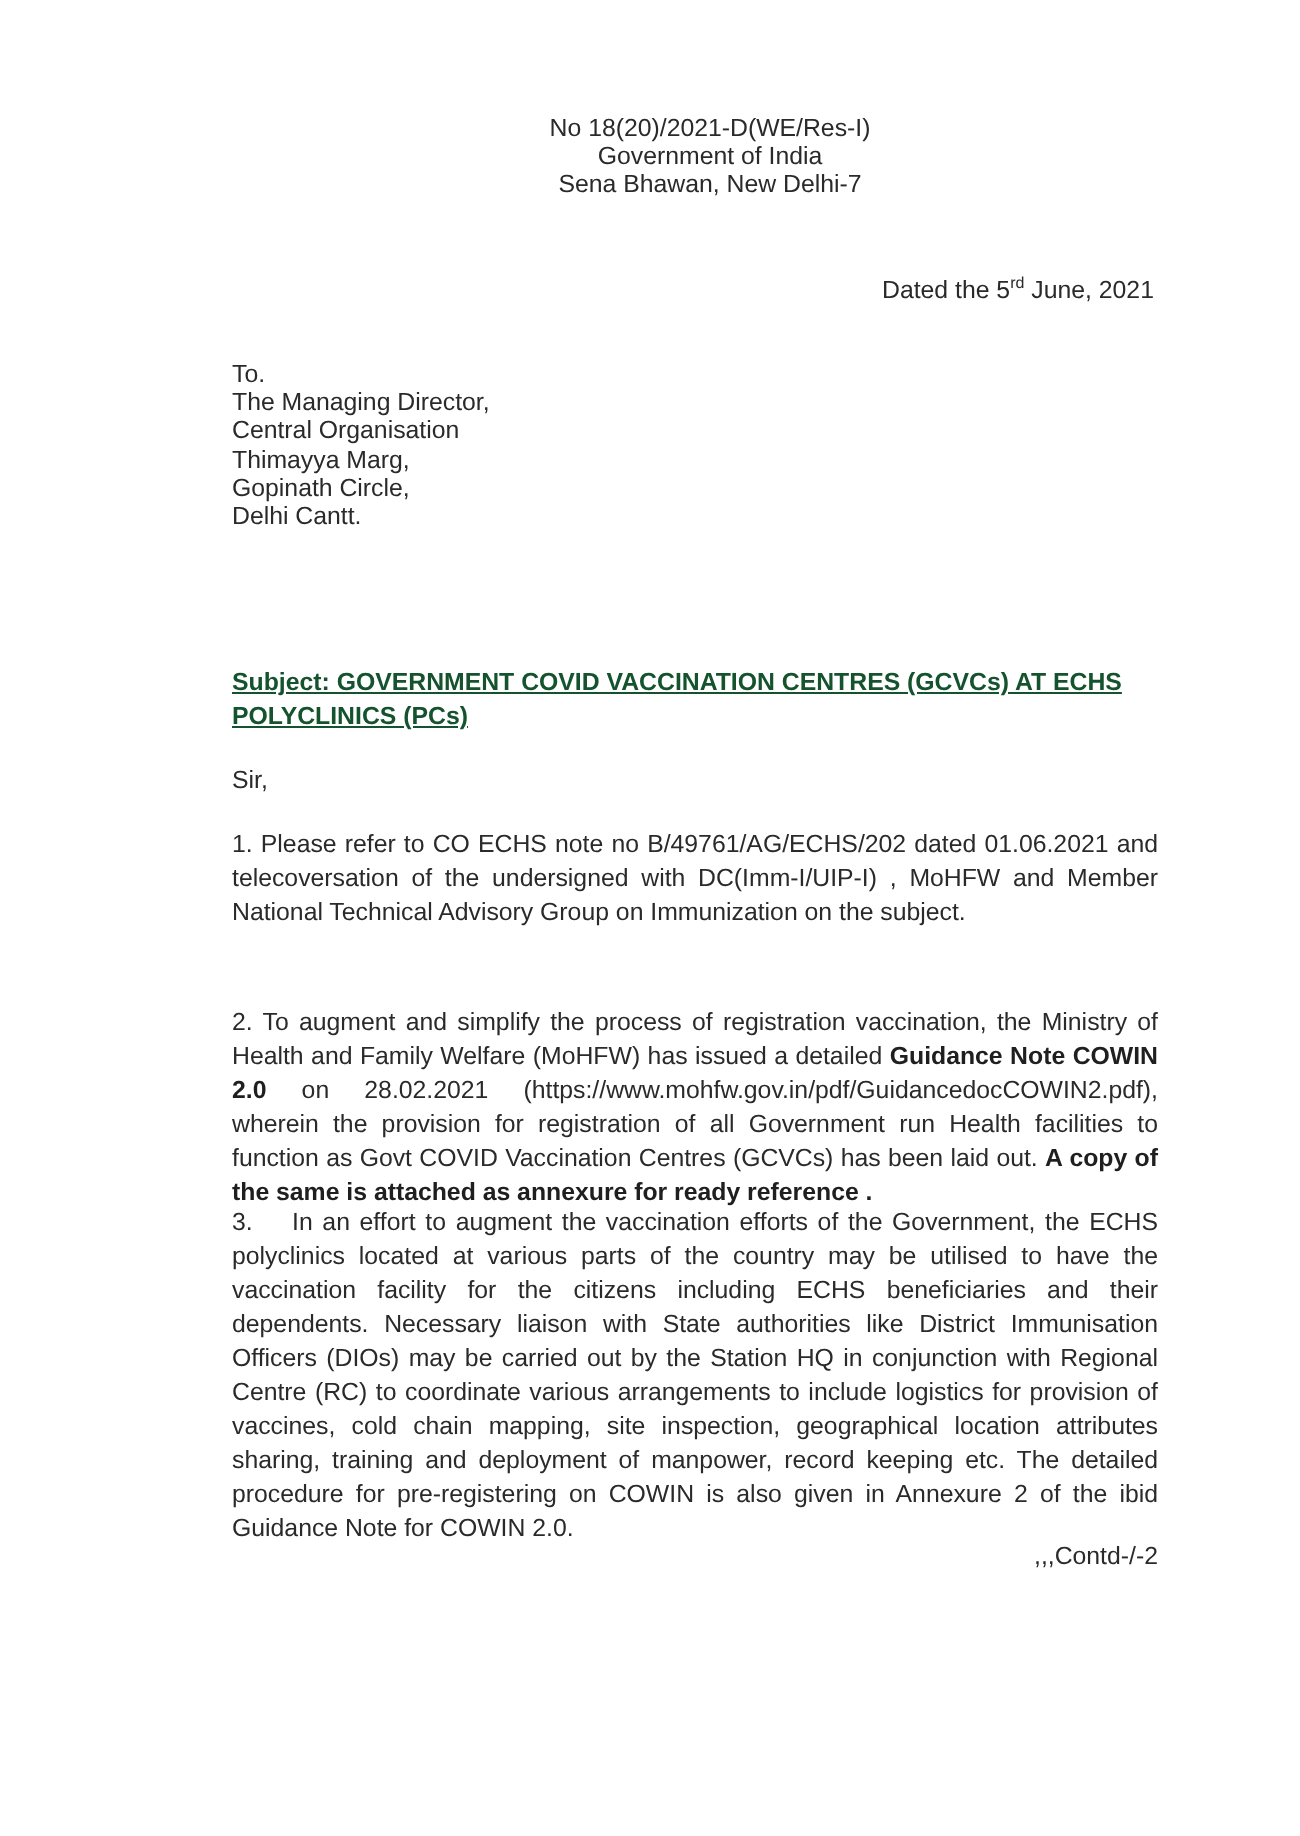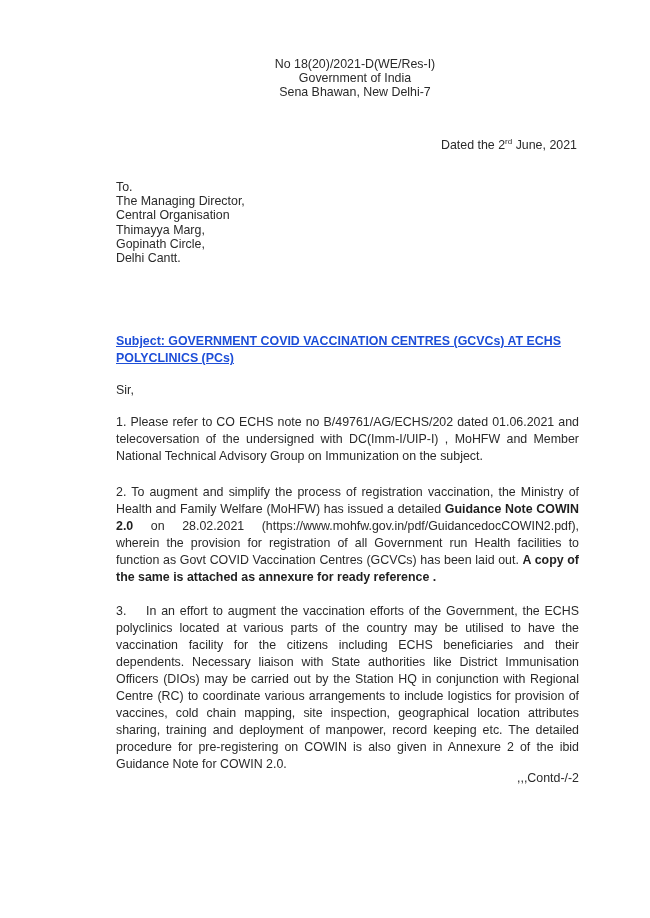--- a/index.html
+++ b/index.html
@@ -16,44 +16,44 @@
     .dated {
       position: absolute; top: 137px; left: 441px; white-space: nowrap;
     }
     .dated sup { font-size: 8px; vertical-align: 5px; }
     .address {
       position: absolute; top: 180px; left: 116px; line-height: 14.2px;
     }
     .subject {
       position: absolute; top: 333px; left: 116px; width: 450px;
       font-weight: bold; text-decoration: underline; line-height: 17px;
-      color: #1d4ed8;
+      color: #14532d;
     }
     .salutation { position: absolute; top: 383px; left: 116px; }
     .para {
       position: absolute; left: 116px; width: 463px;
       text-align: justify; line-height: 17px;
     }
     .para b { color: #1f1f1f; }
     #p1 { top: 414px; }
-    #p2 { top: 484px; }
+    #p2 { top: 503px; }
     #p3 { top: 603px; }
     .p3-num { display: inline-block; width: 30px; }
     .contd { position: absolute; top: 771px; left: 517px; }
   </style>
 </head>
 <body>
 
 <div class="header">
   <div>No 18(20)/2021-D(WE/Res-I)</div>
   <div>Government of India</div>
   <div>Sena Bhawan, New Delhi-7</div>
 </div>
 
-<div class="dated"><span>Dated  the 2</span><sup>rd</sup><span> June,  2021</span></div>
+<div class="dated"><span>Dated  the 5</span><sup>rd</sup><span> June,  2021</span></div>
 
 <div class="address">
   <div>To.</div>
   <div>The Managing Director,</div>
   <div>Central Organisation</div>
   <div>Thimayya Marg,</div>
   <div>Gopinath Circle,</div>
   <div>Delhi Cantt.</div>
 </div>
 

